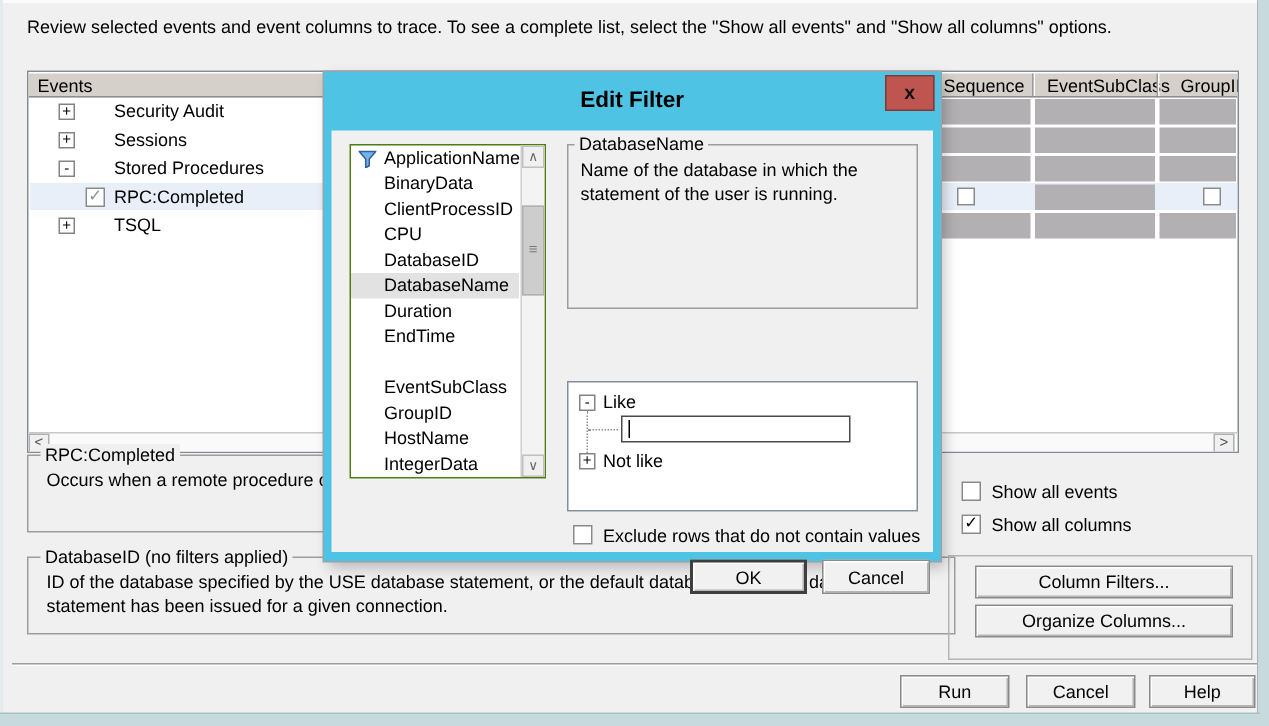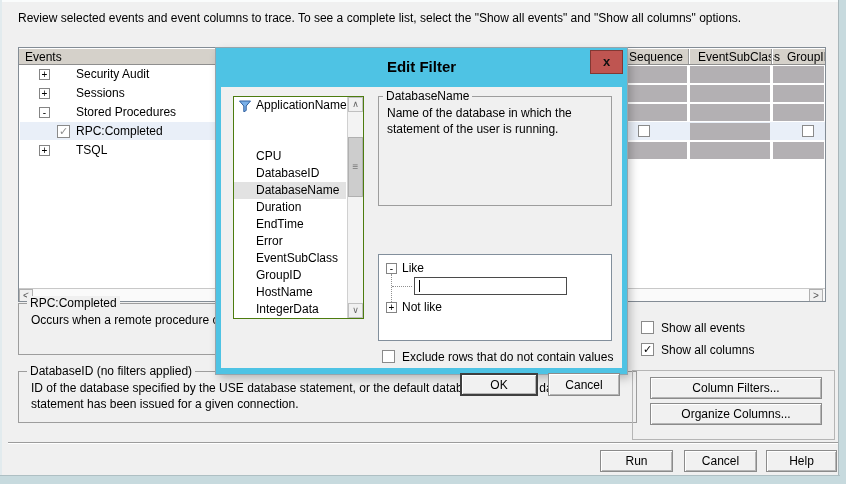--- a/index.html
+++ b/index.html
@@ -169,26 +169,27 @@
 
     <div class="dlg-body">
 
       <div class="listbox">
         <div class="li" style="top:0;">
           <svg class="funnel" viewBox="0 0 12 12">
             <polygon points="0.5,1 11.5,1 7.2,6 7.2,10.5 4.8,11.8 4.8,6" fill="#7ab0e8" stroke="#2f5f9e" stroke-width="1"></polygon>
           </svg>
           <span>ApplicationName</span>
         </div>
+        <div class="li" style="top:17px;">BinaryData</div>
+        <div class="li" style="top:34px;">ClientProcessID</div>
         <div class="li" style="top:51px;">CPU</div>
         <div class="li" style="top:68px;">DatabaseID</div>
         <div class="li sel" style="top:85px;">DatabaseName</div>
         <div class="li" style="top:102px;">Duration</div>
         <div class="li" style="top:119px;">EndTime</div>
-        <div class="li" style="top:136px;">Error</div>
         <div class="li" style="top:153px;">EventSubClass</div>
         <div class="li" style="top:170px;">GroupID</div>
         <div class="li" style="top:187px;">HostName</div>
         <div class="li" style="top:204px;">IntegerData</div>
         <div class="vscroll">
           <span class="vbtn" style="top:0;">∧</span>
           <div class="vthumb">≡</div>
           <span class="vbtn" style="bottom:0;">∨</span>
         </div>
       </div>

